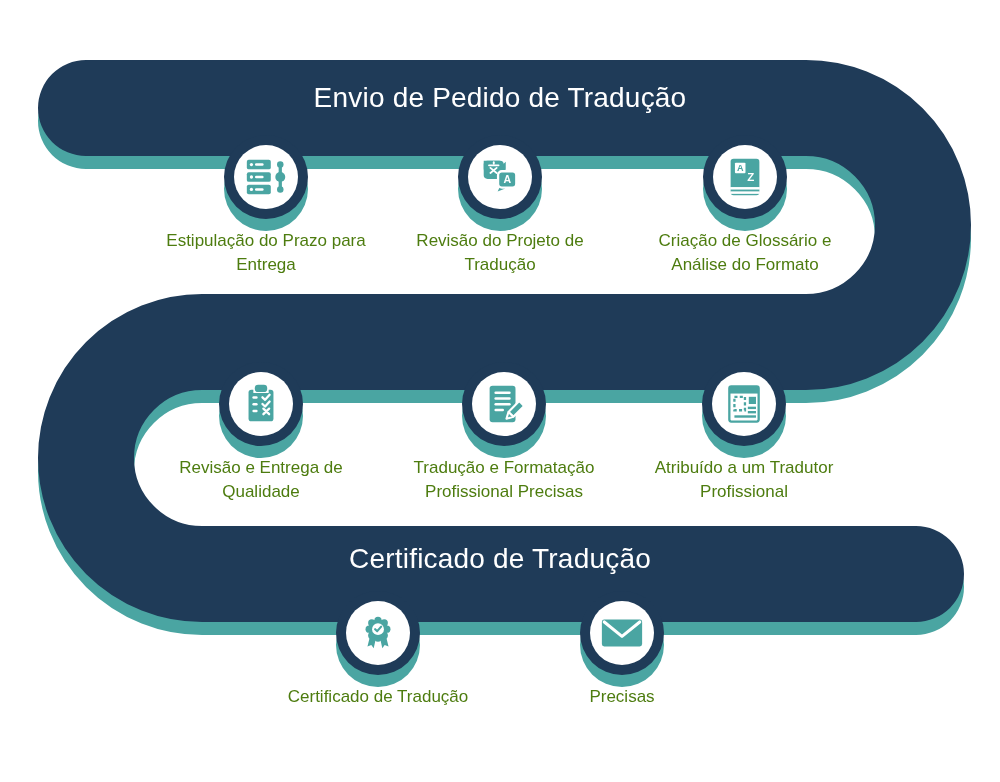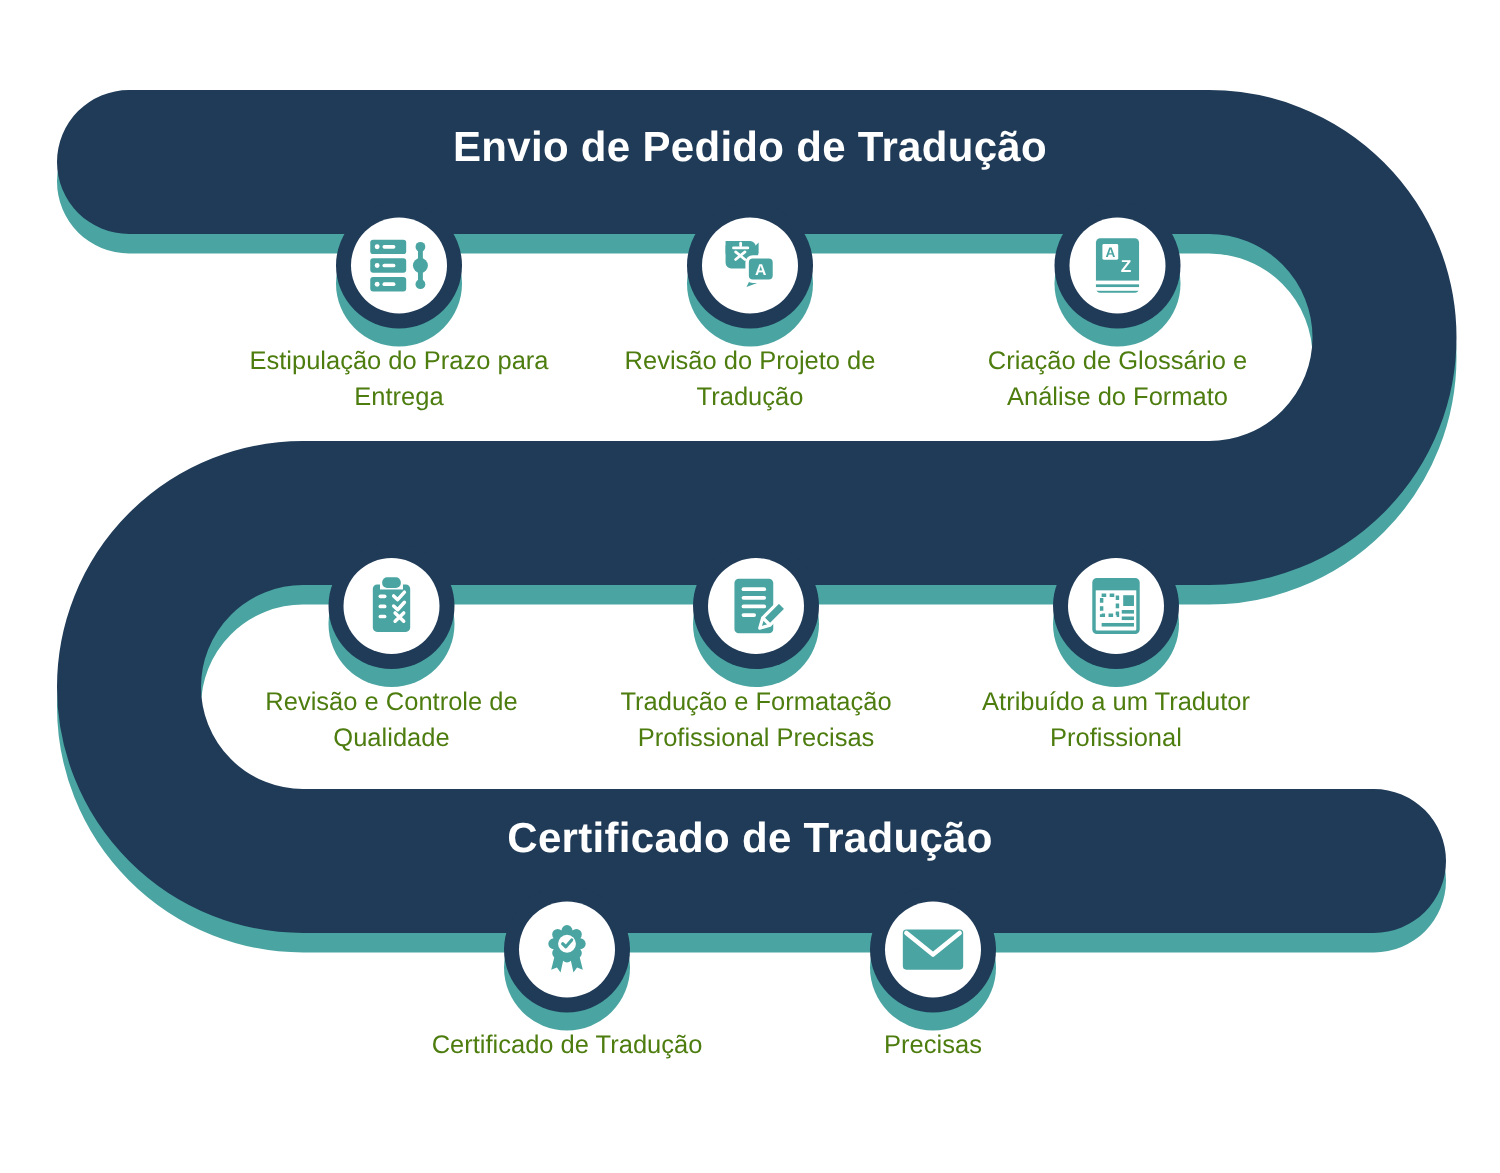--- a/index.html
+++ b/index.html
@@ -3,21 +3,21 @@
 <meta charset="utf-8">
 <style>
   html,body{margin:0;padding:0;background:#ffffff;}
   #canvas{
     position:relative;width:1000px;height:782px;background:#ffffff;overflow:hidden;
     font-family:"Liberation Sans","DejaVu Sans",sans-serif;
   }
   #serpentine{position:absolute;left:0;top:0;}
   .section-title{
     position:absolute;left:0;width:1000px;text-align:center;
-    color:#ffffff;font-size:28px;font-weight:bold;line-height:34px;
+    color:#ffffff;font-size:28px;font-weight:normal;line-height:34px;
     letter-spacing:.2px;
   }
   #title-1{top:81px;}
   #title-2{top:311px;}
   #title-3{top:542px;}
   .node{position:absolute;width:220px;}
   .circle-shadow{
     position:absolute;left:68px;top:12px;width:84px;height:84px;border-radius:50%;
     background:#4AA5A2;
   }
@@ -129,21 +129,21 @@
           <rect x="-9" y="-1" width="5.5" height="2.6" rx="1.3"></rect>
           <rect x="-9" y="6" width="5.5" height="2.6" rx="1.3"></rect>
         </g>
         <g stroke="#ffffff" stroke-width="2.4" fill="none" stroke-linecap="round" stroke-linejoin="round">
           <path d="M 1.5 -7 L 4.3 -4.4 L 9 -9.6"></path>
           <path d="M 1.5 0 L 4.3 2.6 L 9 -2.6"></path>
           <path d="M 2.5 4.8 L 8.5 10.6 M 8.5 4.8 L 2.5 10.6"></path>
         </g>
       </svg>
     </div>
-    <div class="step-label">Revisão e Controle de Qualidade</div>
+    <div class="step-label">Revisão e Entrega de Qualidade</div>
   </div>
 
   <div class="node" id="n22">
     <div class="circle-shadow"></div>
     <div class="circle-ring"></div>
     <div class="circle-face">
       <svg width="46" height="46" viewBox="-24 -24 48 48">
         <rect x="-15" y="-19" width="27" height="38" rx="3" fill="#4AA5A2"></rect>
         <g fill="#ffffff">
           <rect x="-10" y="-13" width="17" height="2.6" rx="1.3"></rect>

